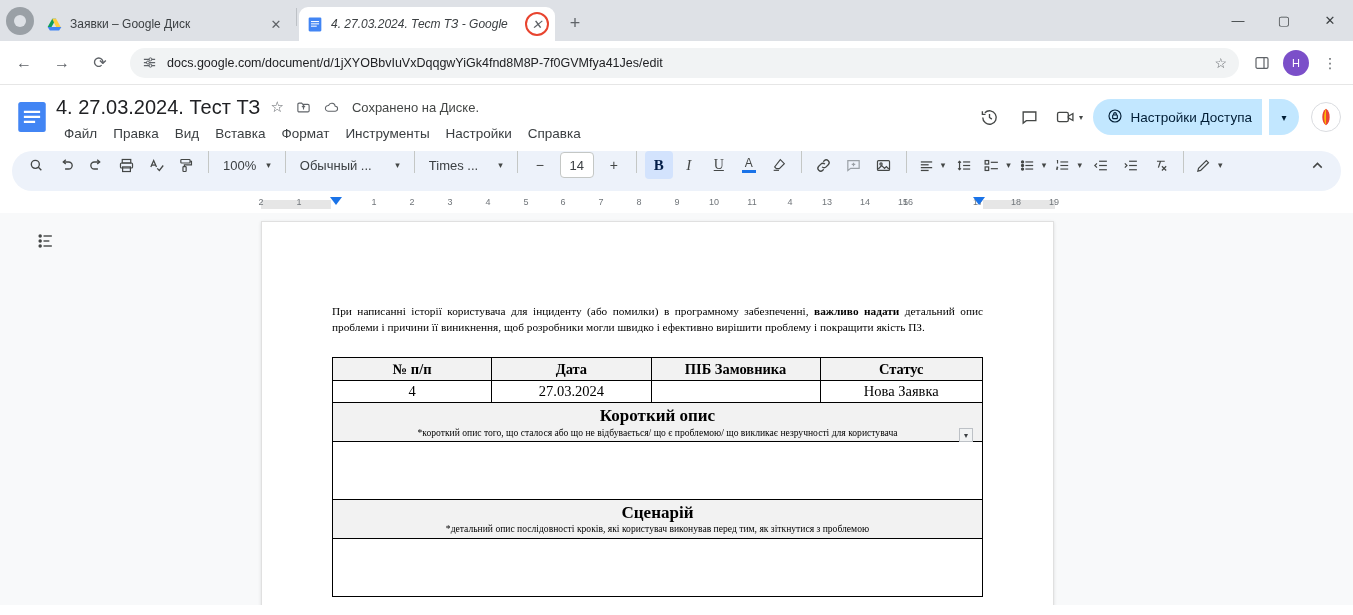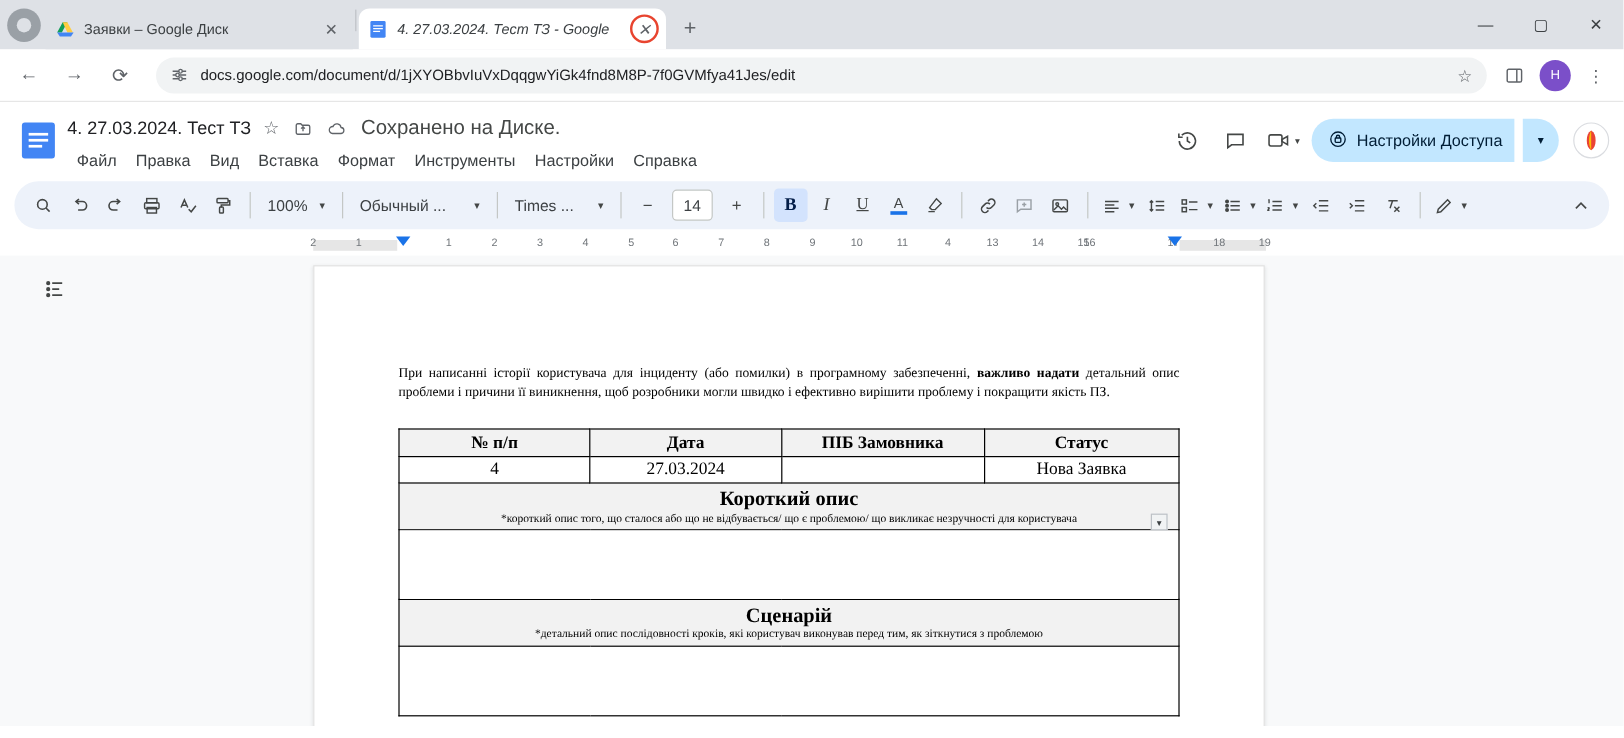--- a/index.html
+++ b/index.html
@@ -138,25 +138,25 @@
   }
   .docs-logo {
     width: 40px; height: 40px; margin-top: 4px;
     display:flex;align-items:center;justify-content:center;
     flex: 0 0 auto;
   }
   .docs-logo svg { display:block; }
   .docs-titleblock { margin-left: 4px; flex: 0 0 auto; }
   .docs-titlerow { display:flex; align-items:center; height: 28px; }
   .docs-title {
-    font-size: 15px; color: #202124; margin-right: 10px;
+    font-size: 20px; color: #202124; margin-right: 10px;
     font-family: "Liberation Sans", sans-serif;
   }
   .title-icon { color:#5f6368; font-size: 15px; margin-right: 12px; display:flex;align-items:center; }
-  .saved-text { font-size: 17px; color: #444746; }
+  .saved-text { font-size: 13px; color: #444746; }
   .docs-menubar { display:flex; gap: 0; margin-top: 2px; }
   .menu-item {
     font-size: 13.5px; color: #3c4043; padding: 3px 8px; border-radius: 4px;
     white-space: nowrap;
   }
   .docs-header-right {
     margin-left: auto; display:flex; align-items:center; gap: 6px; padding-top: 6px;
   }
   .hdr-icon {
     width: 34px; height: 34px; border-radius: 50%;
@@ -184,21 +184,21 @@
     overflow:hidden;
   }
 
   
   .fmt-bar {
     height: 40px;
     margin: 4px 12px 0 12px;
     background: #edf2fa;
     border-radius: 20px;
     display: flex;
-    align-items: center;
+    align-items: flex-start;
     padding: 0 10px;
     gap: 2px;
   }
   .fmt-btn {
     height: 28px; min-width: 28px; border-radius: 4px;
     display:flex;align-items:center;justify-content:center;
     color:#444746; font-size: 14px; padding: 0 3px;
   }
   .fmt-btn.active-b { background: #d3e3fd; color:#041e49; font-weight: bold; }
   .zoom-box {

